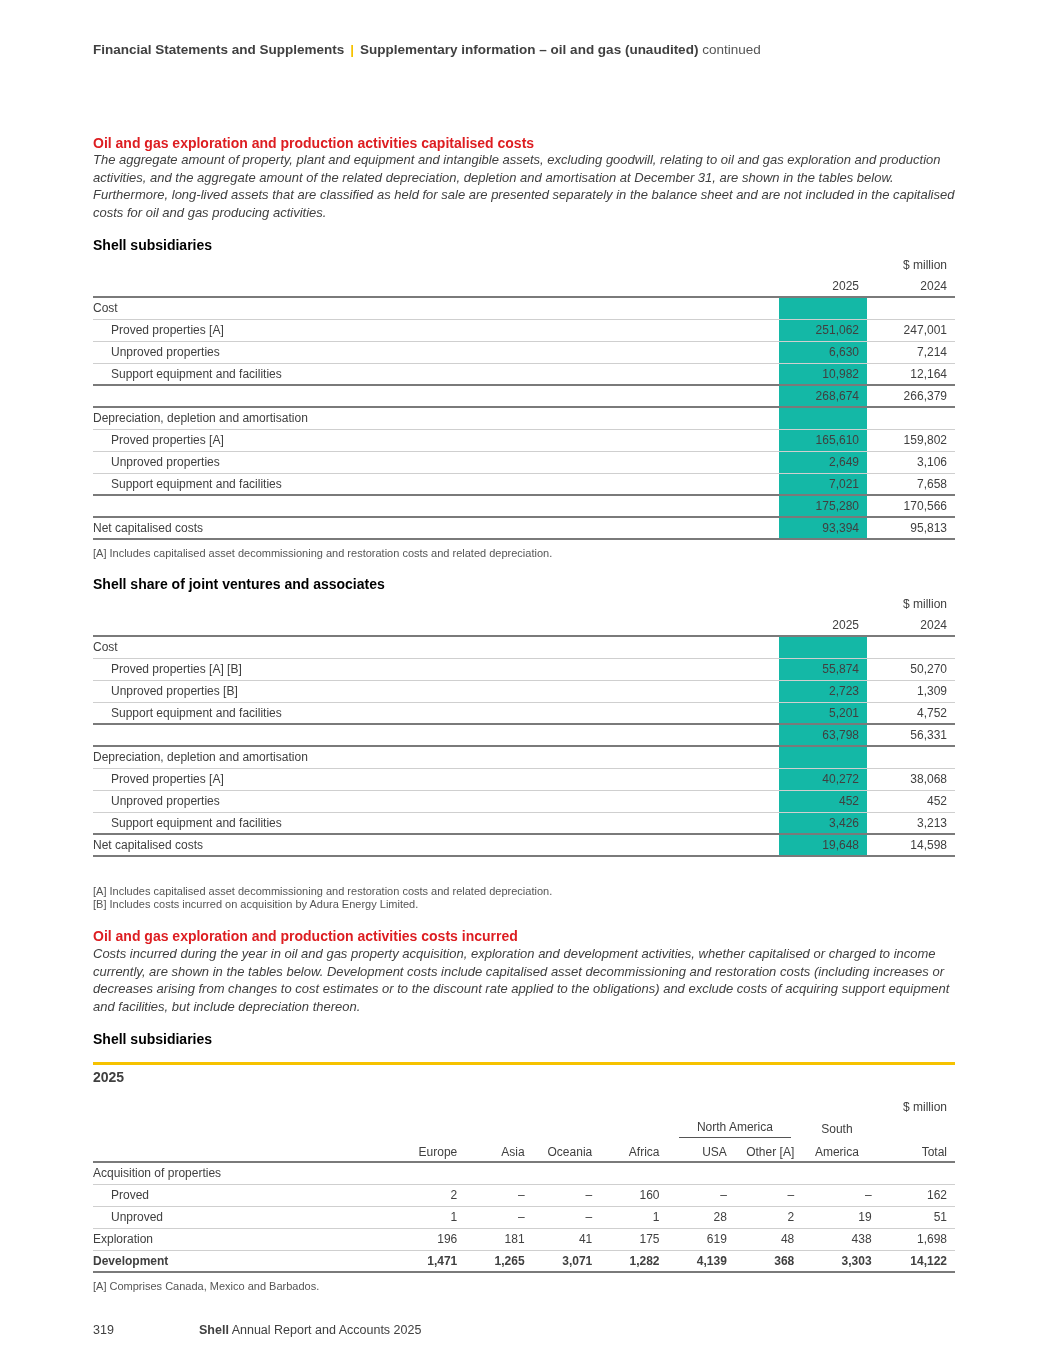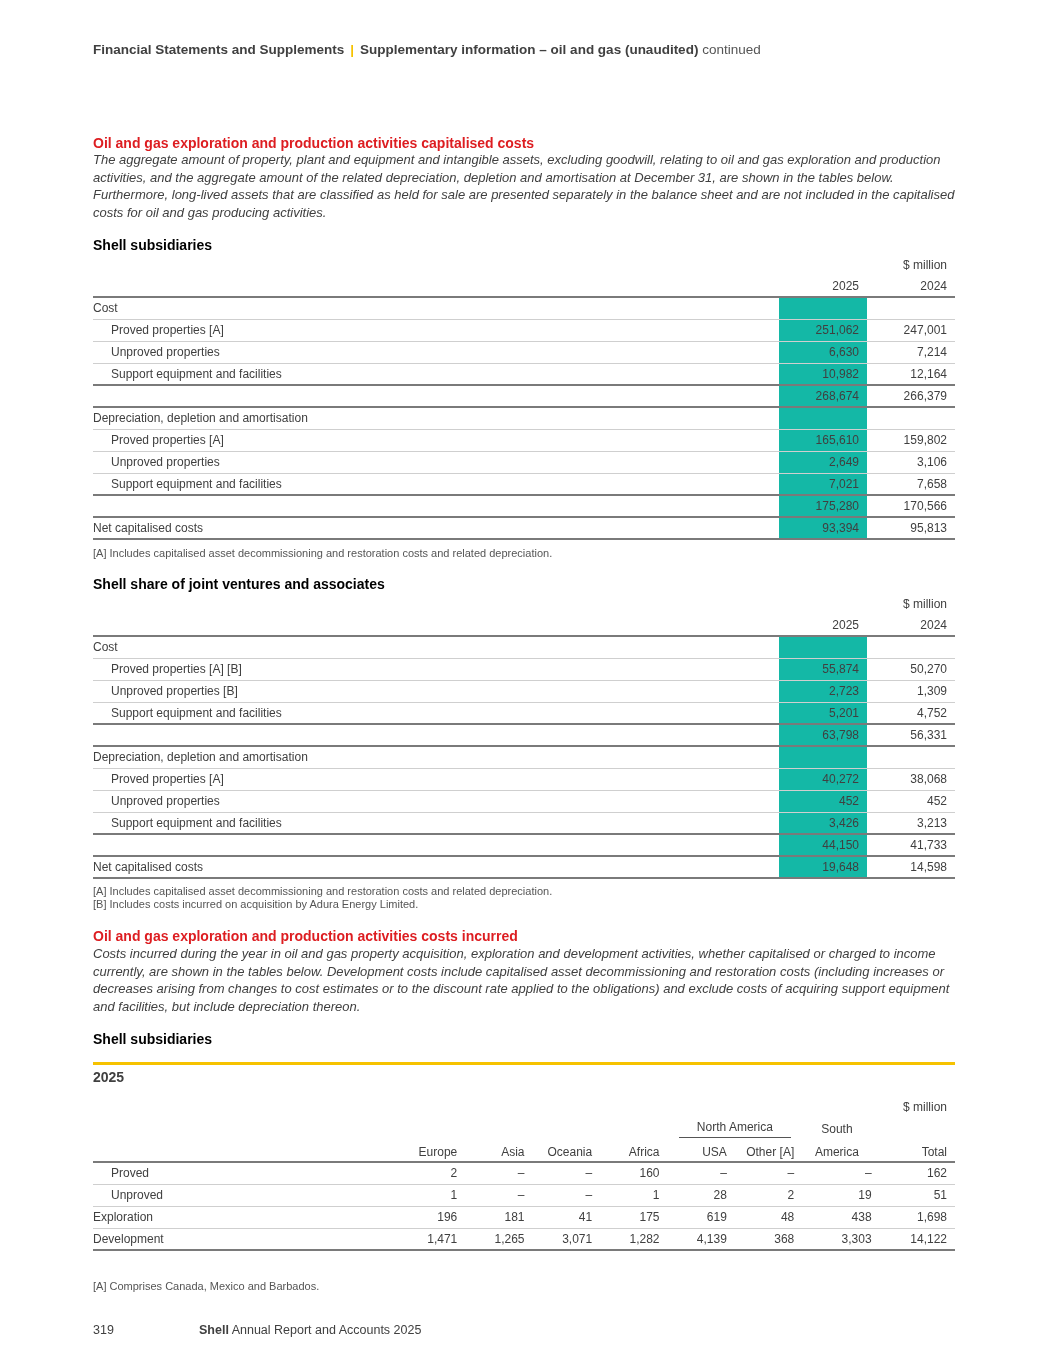--- a/index.html
+++ b/index.html
@@ -33,21 +33,21 @@
   .year-head { position: absolute; left: 93px; top: 1069px; font-size: 14px; font-weight: bold; color: #404040; }
 
   table.region { position: absolute; left: 93px; top: 1096px; width: 862px; border-collapse: collapse; font-size: 12px; color: #404040; }
   table.region td { height: 22px; padding: 0 8px 0 0; text-align: right; border-bottom: 1px solid #cfcfcf; vertical-align: middle; }
   table.region td.lbl { text-align: left; }
   table.region td.lbl.indent { padding-left: 18px; }
   table.region tr.unit td, table.region tr.grp td { border-bottom: none; }
   table.region tr.grp td.na { text-align: center; padding: 0; }
   table.region tr.grp td.na span { display: inline-block; border-bottom: 1.5px solid #555; padding: 0 18px 3px 18px; }
   table.region tr.cols td { border-bottom: 2px solid #7a7a7a; vertical-align: bottom; line-height: 14px; padding-bottom: 2px; }
-  table.region tr.last td { border-bottom: 2px solid #7a7a7a; }
+  table.region tr.last td { border-bottom: 2px solid #7a7a7a; font-weight: bold; }
   table.region td.sa { text-align: center; }
 
   .footer { position: absolute; left: 93px; top: 1323px; font-size: 12.5px; color: #404040; white-space: nowrap; }
   .footer .pg { display: inline-block; width: 106px; }
   .footer .brand { font-weight: bold; margin-top: 20px; }
 </style>
 </head>
 <body>
 
 <div class="header">
@@ -185,25 +185,20 @@
   </tr>
   <tr>
     <td class="lbl indent">Unproved properties</td>
     <td class="num shade">452</td>
     <td class="num">452</td>
   </tr>
   <tr class="thick">
     <td class="lbl indent">Support equipment and facilities</td>
     <td class="num shade">3,426</td>
     <td class="num">3,213</td>
-  </tr>
-  <tr class="total">
-    <td class="lbl"></td>
-    <td class="num shade">44,150</td>
-    <td class="num">41,733</td>
   </tr>
   <tr class="total">
     <td class="lbl">Net capitalised costs</td>
     <td class="num shade">19,648</td>
     <td class="num">14,598</td>
   </tr>
 </tbody>
   </table>
 
 <div class="footnote" style="top:885px;">
@@ -244,20 +239,31 @@
   <tr class="cols">
     <td class="lbl"></td>
     <td>Europe</td>
     <td>Asia</td>
     <td>Oceania</td>
     <td>Africa</td>
     <td>USA</td>
     <td>Other [A]</td>
     <td class="sa">America</td>
     <td>Total</td>
+  </tr>
+  <tr>
+    <td class="lbl">Acquisition of properties</td>
+    <td></td>
+        <td></td>
+        <td></td>
+        <td></td>
+        <td></td>
+        <td></td>
+        <td></td>
+        <td></td>
   </tr>
   <tr>
     <td class="lbl indent">Proved</td>
     <td>2</td>
     <td>–</td>
     <td>–</td>
     <td>160</td>
     <td>–</td>
     <td>–</td>
     <td>–</td>

